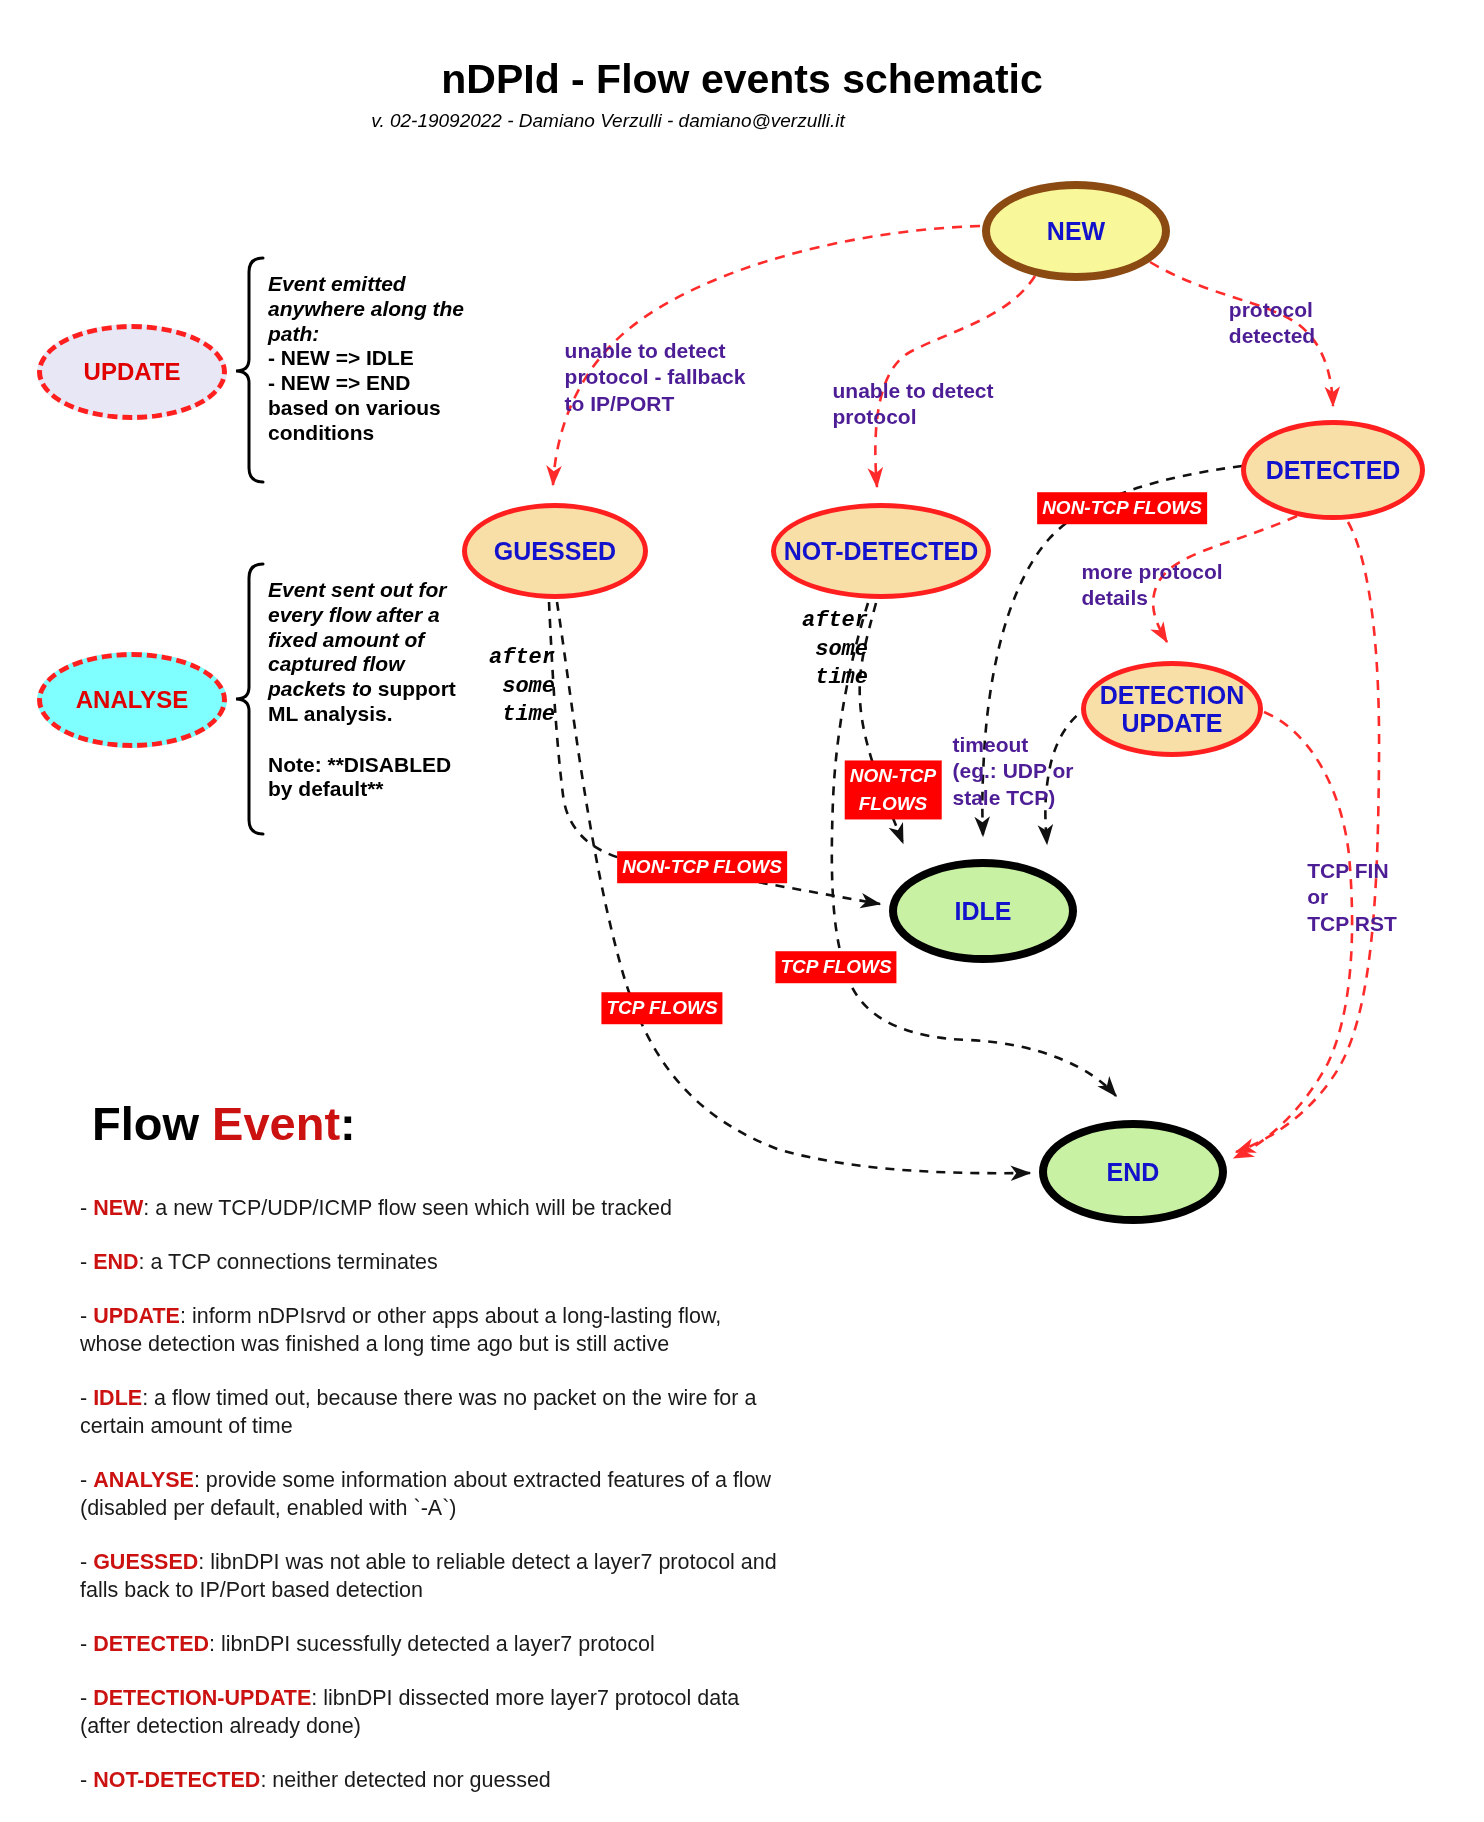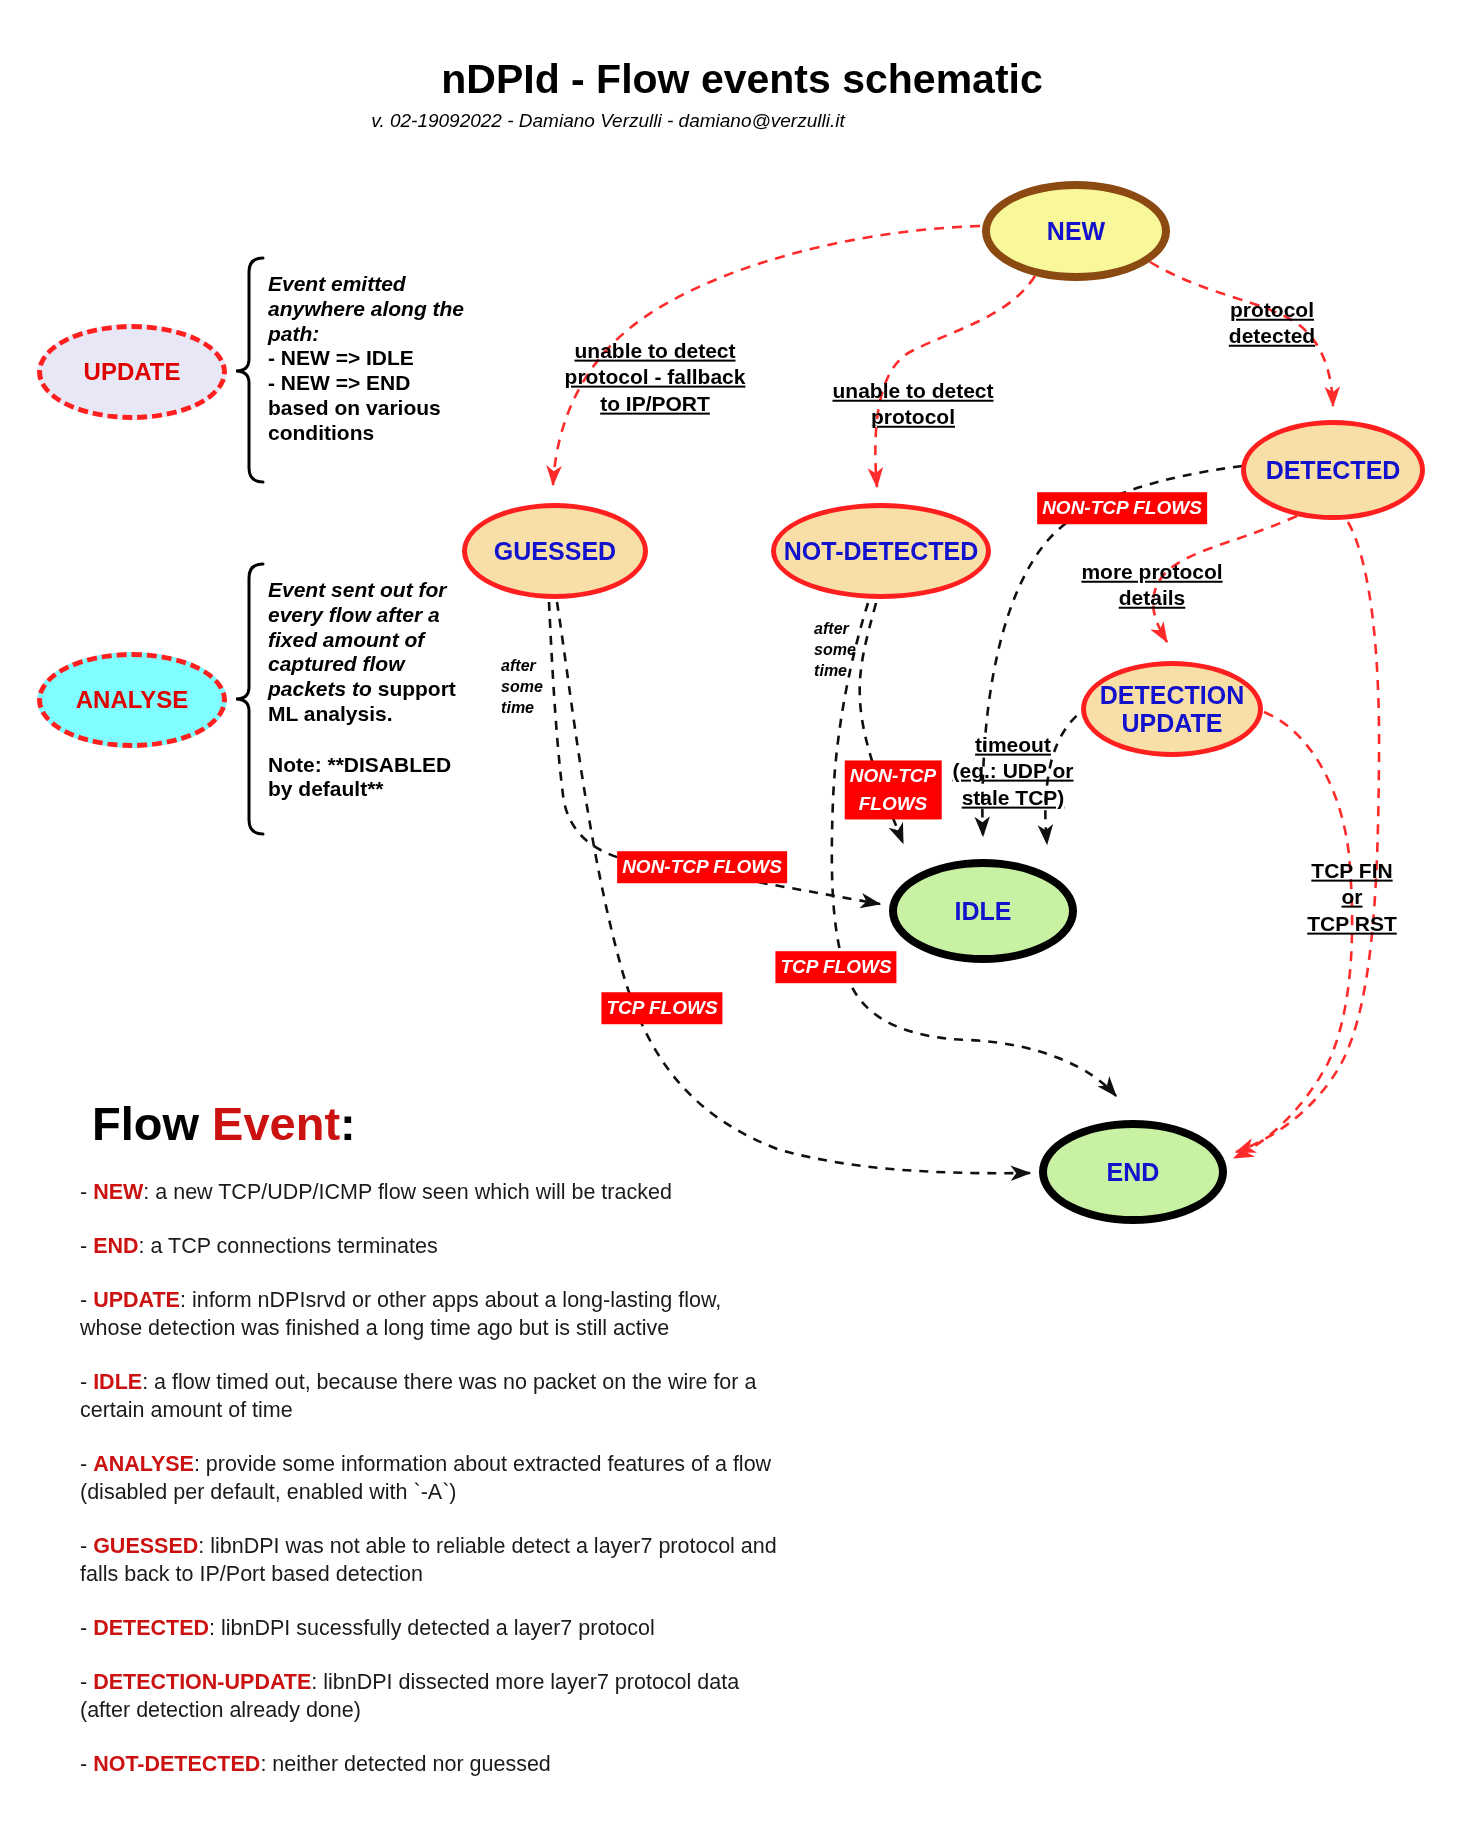--- a/index.html
+++ b/index.html
@@ -13,37 +13,37 @@
          font-size:19px;font-style:italic;color:#000;z-index:2;}
   .node{position:absolute;border-radius:50%;display:flex;align-items:center;justify-content:center;
         text-align:center;font-weight:bold;font-size:25px;color:#1212CC;z-index:3;
         white-space:pre-line;line-height:1.12;box-sizing:border-box;}
   .n-red{border:5px solid #FF1F1F;background:#F8DFA8;}
   .n-new{border:8px solid #8A4A12;background:#F8F89B;}
   .n-black{border:8px solid #000;background:#C8F1A3;}
   .n-legend{border:5px dashed #FF1F1F;font-size:24px;color:#E00000;}
   .n-update{background:#E7E7F6;}
   .n-analyse{background:#7FFFFF;}
-  .elabel{position:absolute;transform:translate(-50%,-50%);text-align:center;
-          color:#000000;font-weight:bold;font-size:21px;line-height:1.25;
-          white-space:pre-line;z-index:2;text-decoration:underline;}
-  .klabel{position:absolute;transform:translate(-50%,-50%);text-align:left;
-          color:#000;font-weight:bold;font-style:italic;font-size:16px;line-height:1.3;
+  .elabel{position:absolute;transform:translate(-50%,-50%);text-align:left;
+          color:#4c1d95;font-weight:bold;font-size:21px;line-height:1.25;
           white-space:pre-line;z-index:2;}
+  .klabel{position:absolute;transform:translate(-50%,-50%);text-align:right;
+          color:#000;font-weight:bold;font-style:italic;font-size:22px;line-height:1.3;
+          white-space:pre-line;z-index:2;font-family:Liberation Mono, monospace;}
   .badge{position:absolute;transform:translate(-50%,-50%);background:#FF0000;
          color:#ffffff;font-weight:bold;font-style:italic;font-size:19px;
          padding:2px 5px;white-space:pre-line;text-align:center;line-height:1.45;z-index:4;}
   .brace-note{position:absolute;color:#000;font-size:21px;font-weight:bold;
           line-height:1.18;z-index:2;white-space:pre-line;}
   .note-italic{font-style:italic;}
   .fe-head{position:absolute;left:92px;top:1096px;font-size:47px;font-weight:bold;color:#000;z-index:2;}
   .fe-head .red{color:#CC1111;}
   .fe-list{position:absolute;left:80px;top:1178px;width:706px;font-size:21.5px;
            line-height:28px;color:#1a1a1a;z-index:2;}
-  .fe-item{margin-bottom:26px;}
+  .fe-item{margin-bottom:26px;margin-top:16px;}
   .fe-item .term{color:#CC1111;font-weight:bold;}
 </style>
 </head>
 <body>
 
 <div class="stage">
 
   <div class="title">nDPId - Flow events schematic</div>
   <div class="subtitle">v. 02-19092022 - Damiano Verzulli - damiano@verzulli.it</div>
 

